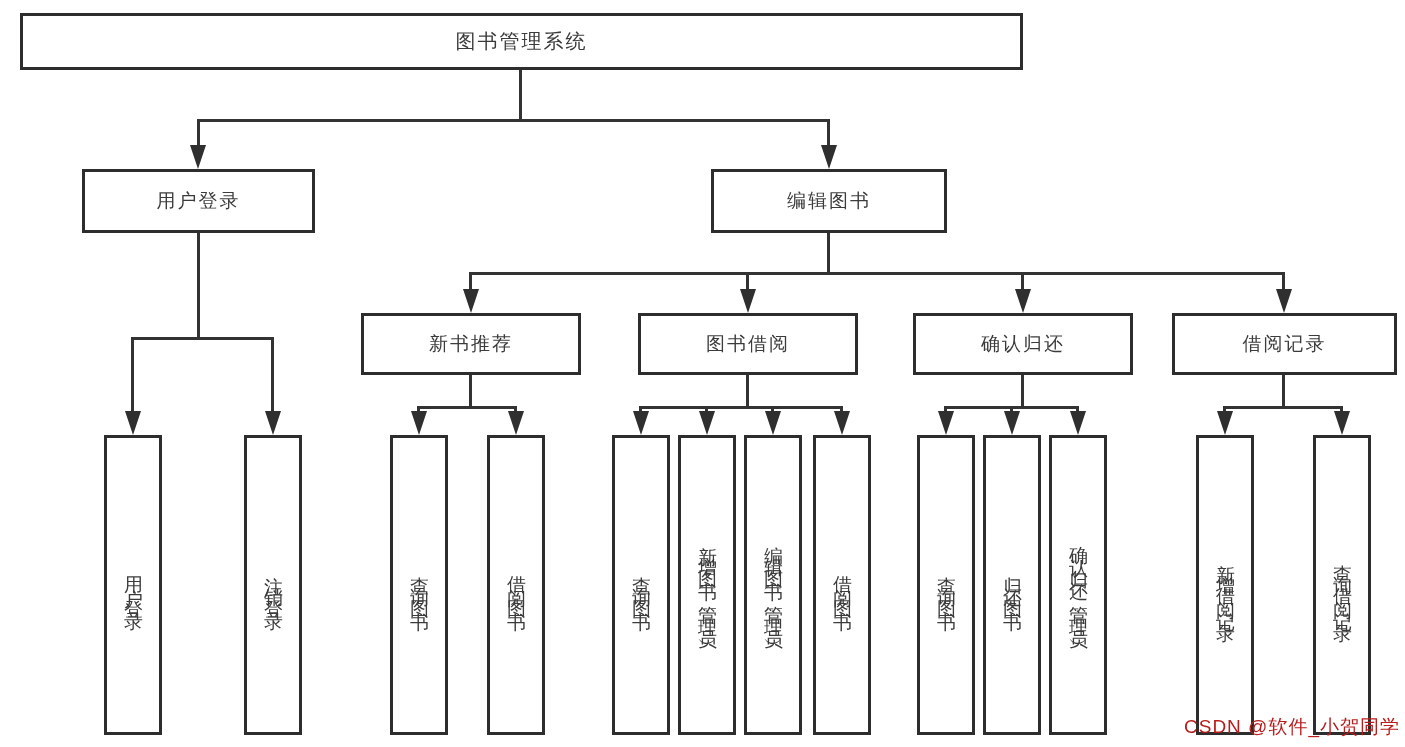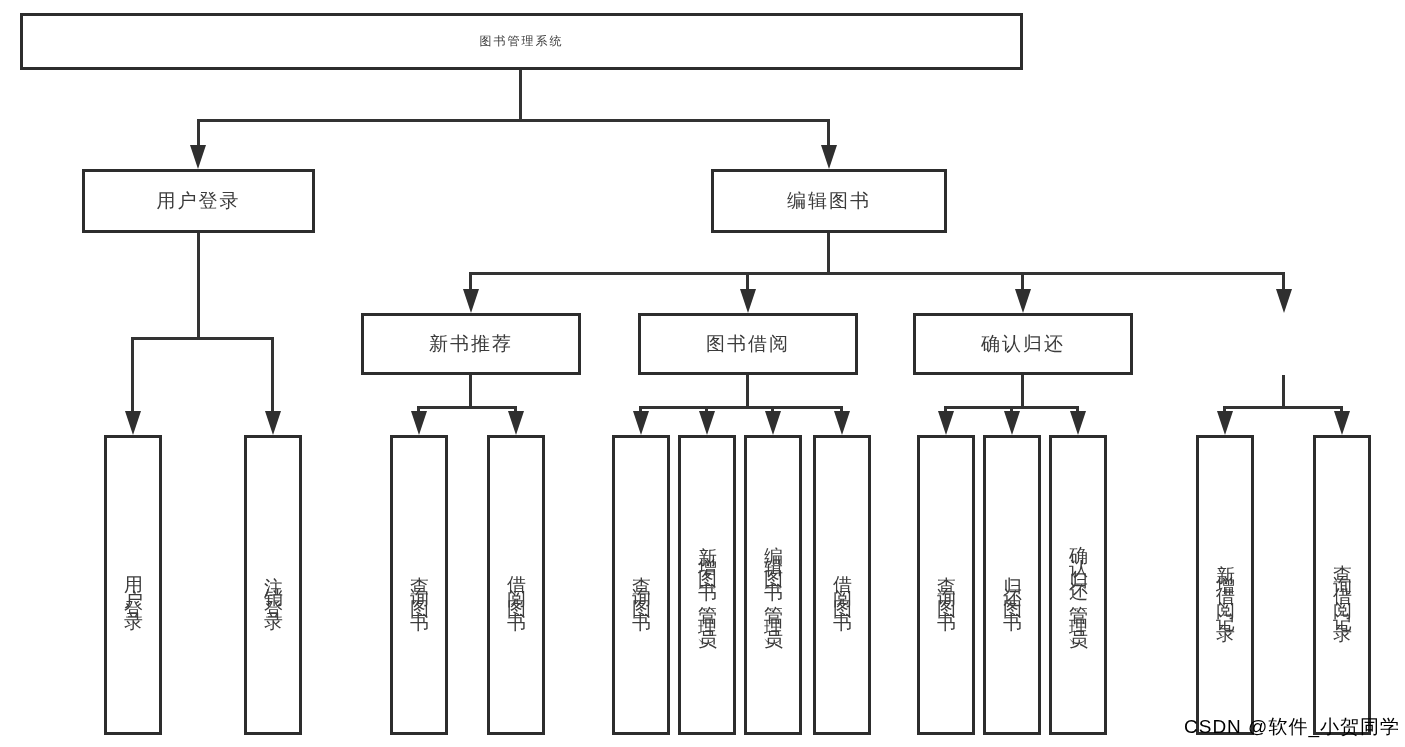--- a/index.html
+++ b/index.html
@@ -12,40 +12,40 @@
   }
   .box{
     position:absolute;
     box-sizing:border-box;
     border:3px solid #2d2d2d;
     background:#ffffff;
     display:flex;align-items:center;justify-content:center;
     color:#3b3b3b;
   }
   .hbox{font-size:19px;letter-spacing:2px;}
-  .rootbox{font-size:12px;letter-spacing:2px;}
+  .rootbox{font-size:20px;letter-spacing:2px;}
   .vbox{
     writing-mode:vertical-rl;
     font-size:19px;
     letter-spacing:12px;
     line-height:1.1;
   }
   .vl{position:absolute;width:3px;background:#333333;}
   .hl{position:absolute;height:3px;background:#333333;}
   .arrow{
     position:absolute;width:0;height:0;
     border-left:8px solid transparent;
     border-right:8px solid transparent;
     border-top:24px solid #2f2f2f;
   }
   .watermark{
     position:absolute;
     left:1184px;top:714px;
     font-size:19px;
-    color:#000000;
+    color:#b91c1c;
     letter-spacing:1px;
     white-space:nowrap;
   }
 </style>
 </head>
 <body>
 
 <div id="canvas">
 
   <div class="vl" style="left:519px;top:70px;height:49px"></div>
@@ -118,20 +118,23 @@
 
   <div class="box hbox" style="left:638px;top:313px;width:220px;height:62px">
     <span>图书借阅</span>
   </div>
   <div class="box hbox" style="left:361px;top:313px;width:220px;height:62px">
     <span>新书推荐</span>
   </div>
   <div class="box hbox" style="left:913px;top:313px;width:220px;height:62px">
     <span>确认归还</span>
   </div>
+  <div class="box hbox" style="left:1172px;top:313px;width:225px;height:62px">
+    <span>借阅记录</span>
+  </div>
 
   <div class="box vbox" style="left:104px;top:435px;width:58px;height:300px">
     <span>用户登录</span>
   </div>
   <div class="box vbox" style="left:244px;top:435px;width:58px;height:300px">
     <span>注销登录</span>
   </div>
   <div class="box vbox" style="left:390px;top:435px;width:58px;height:300px">
     <span>查询图书</span>
   </div>

